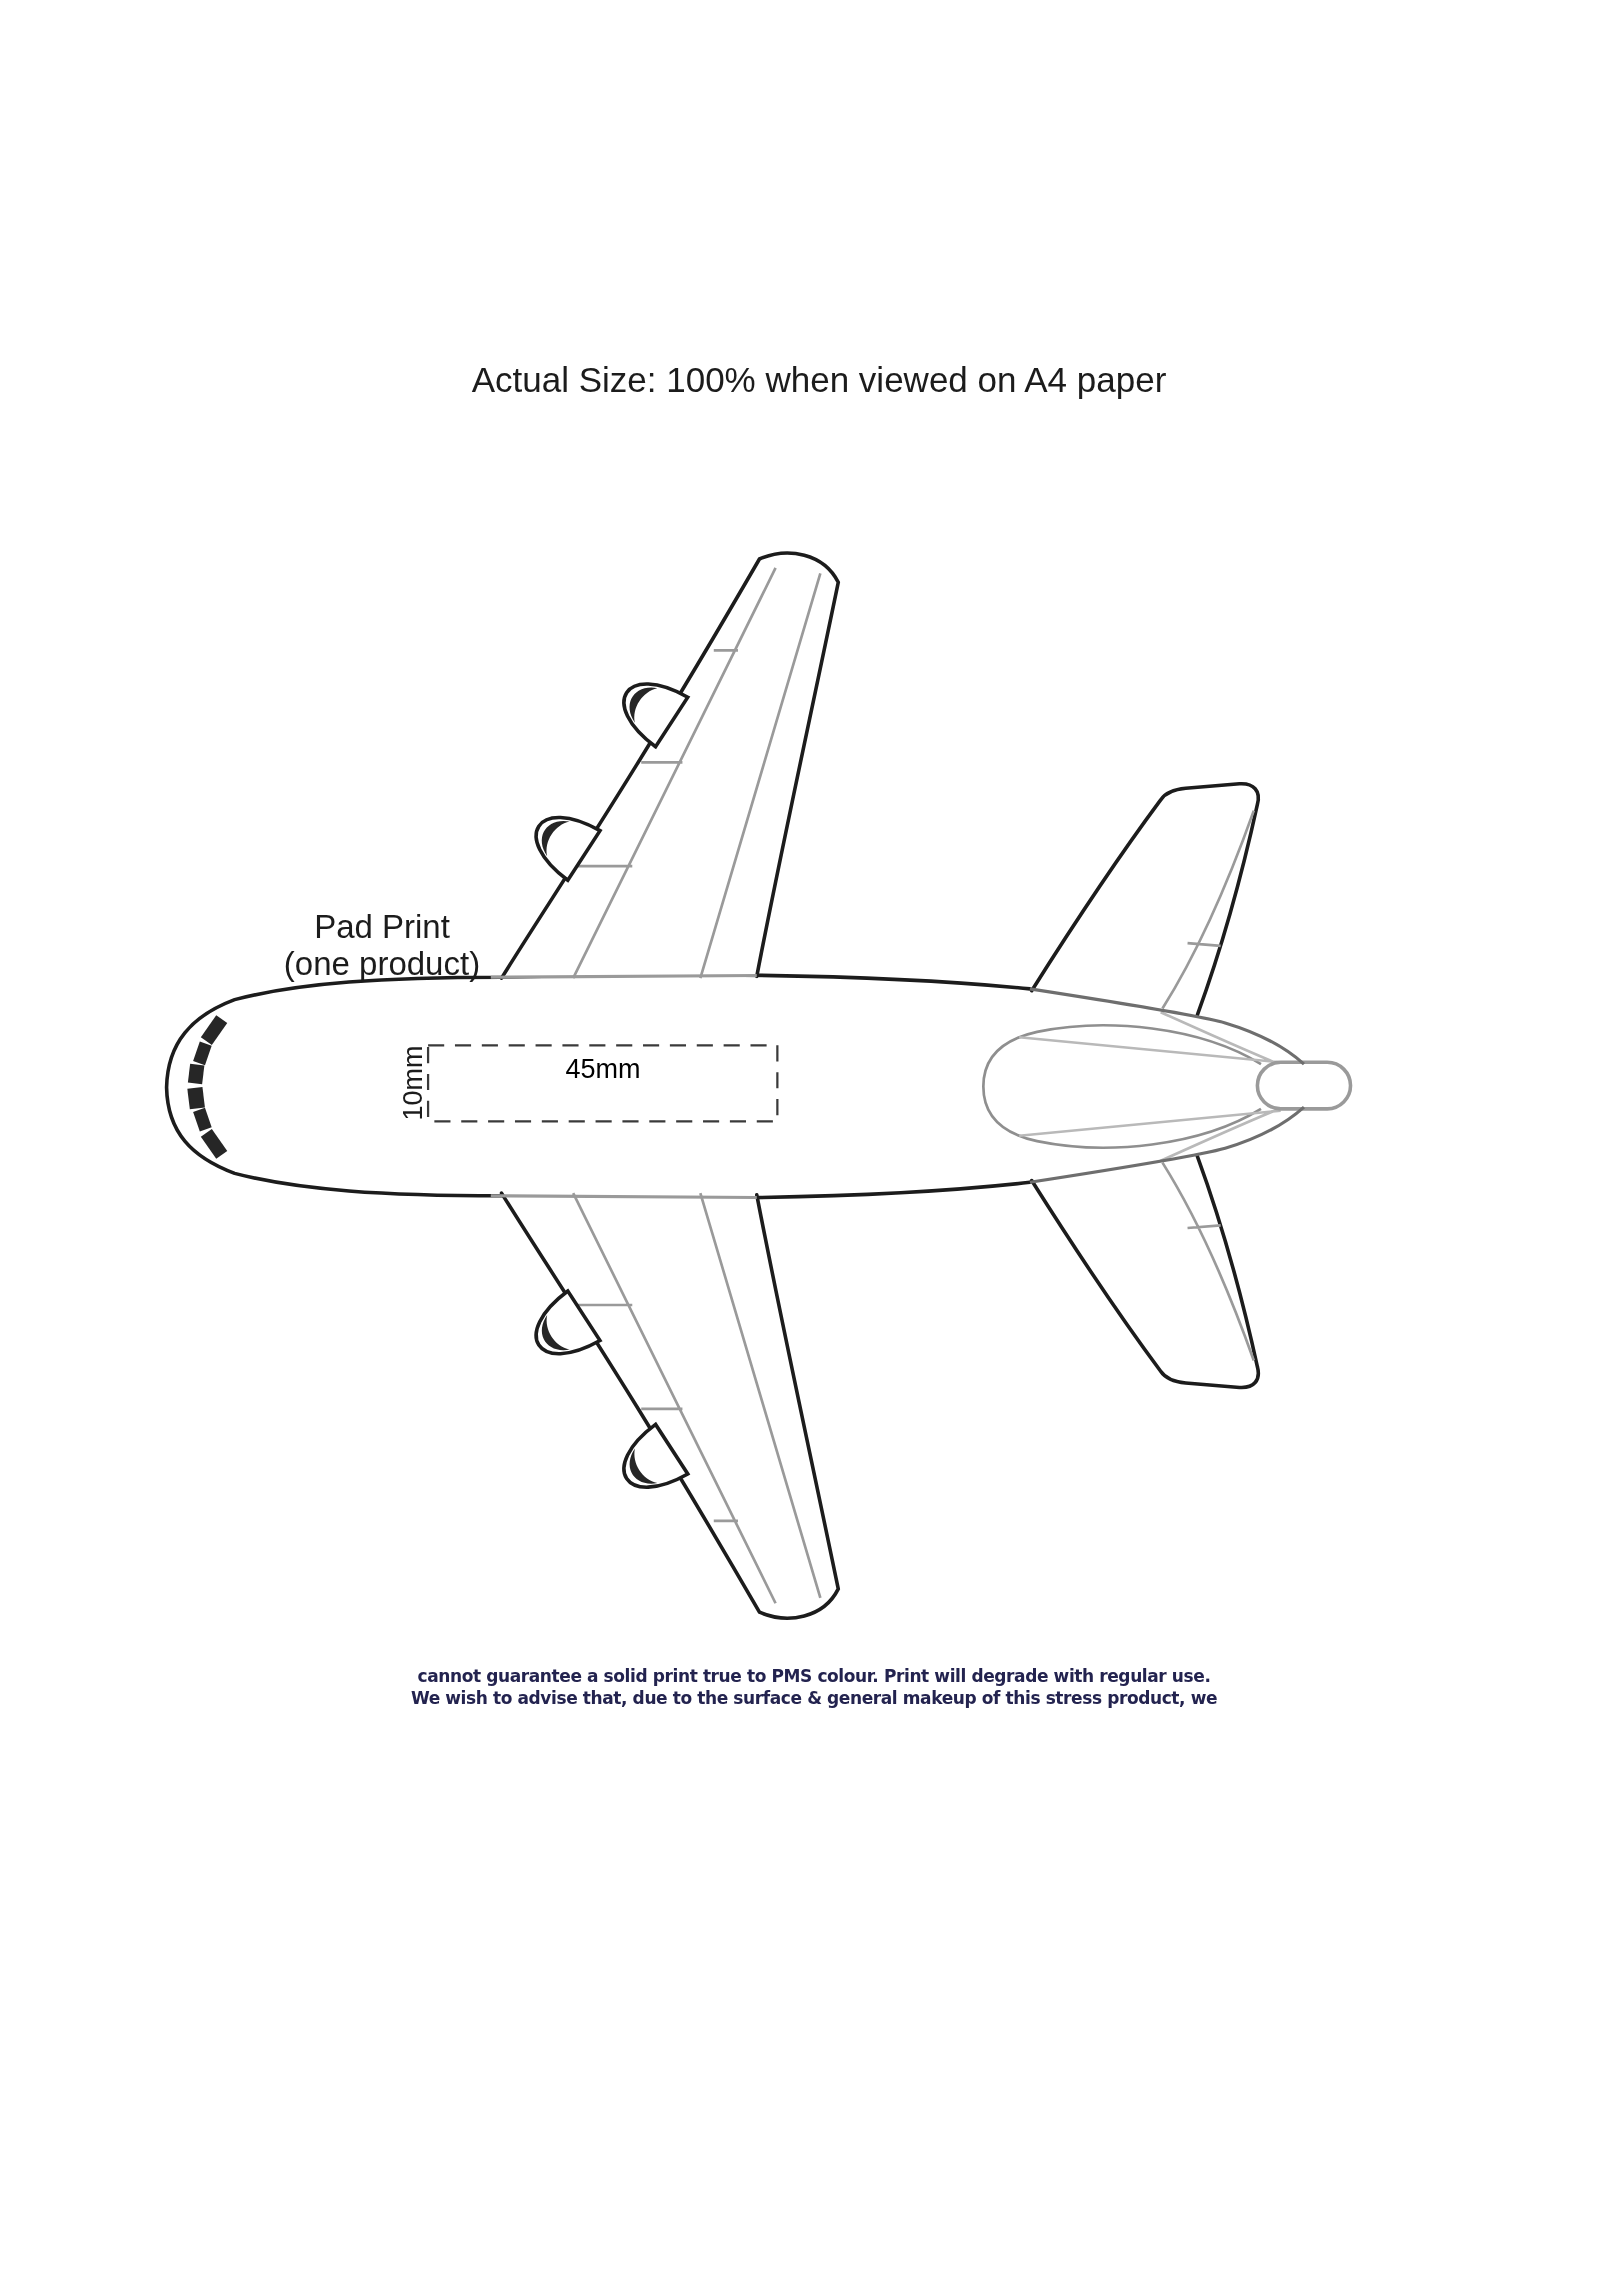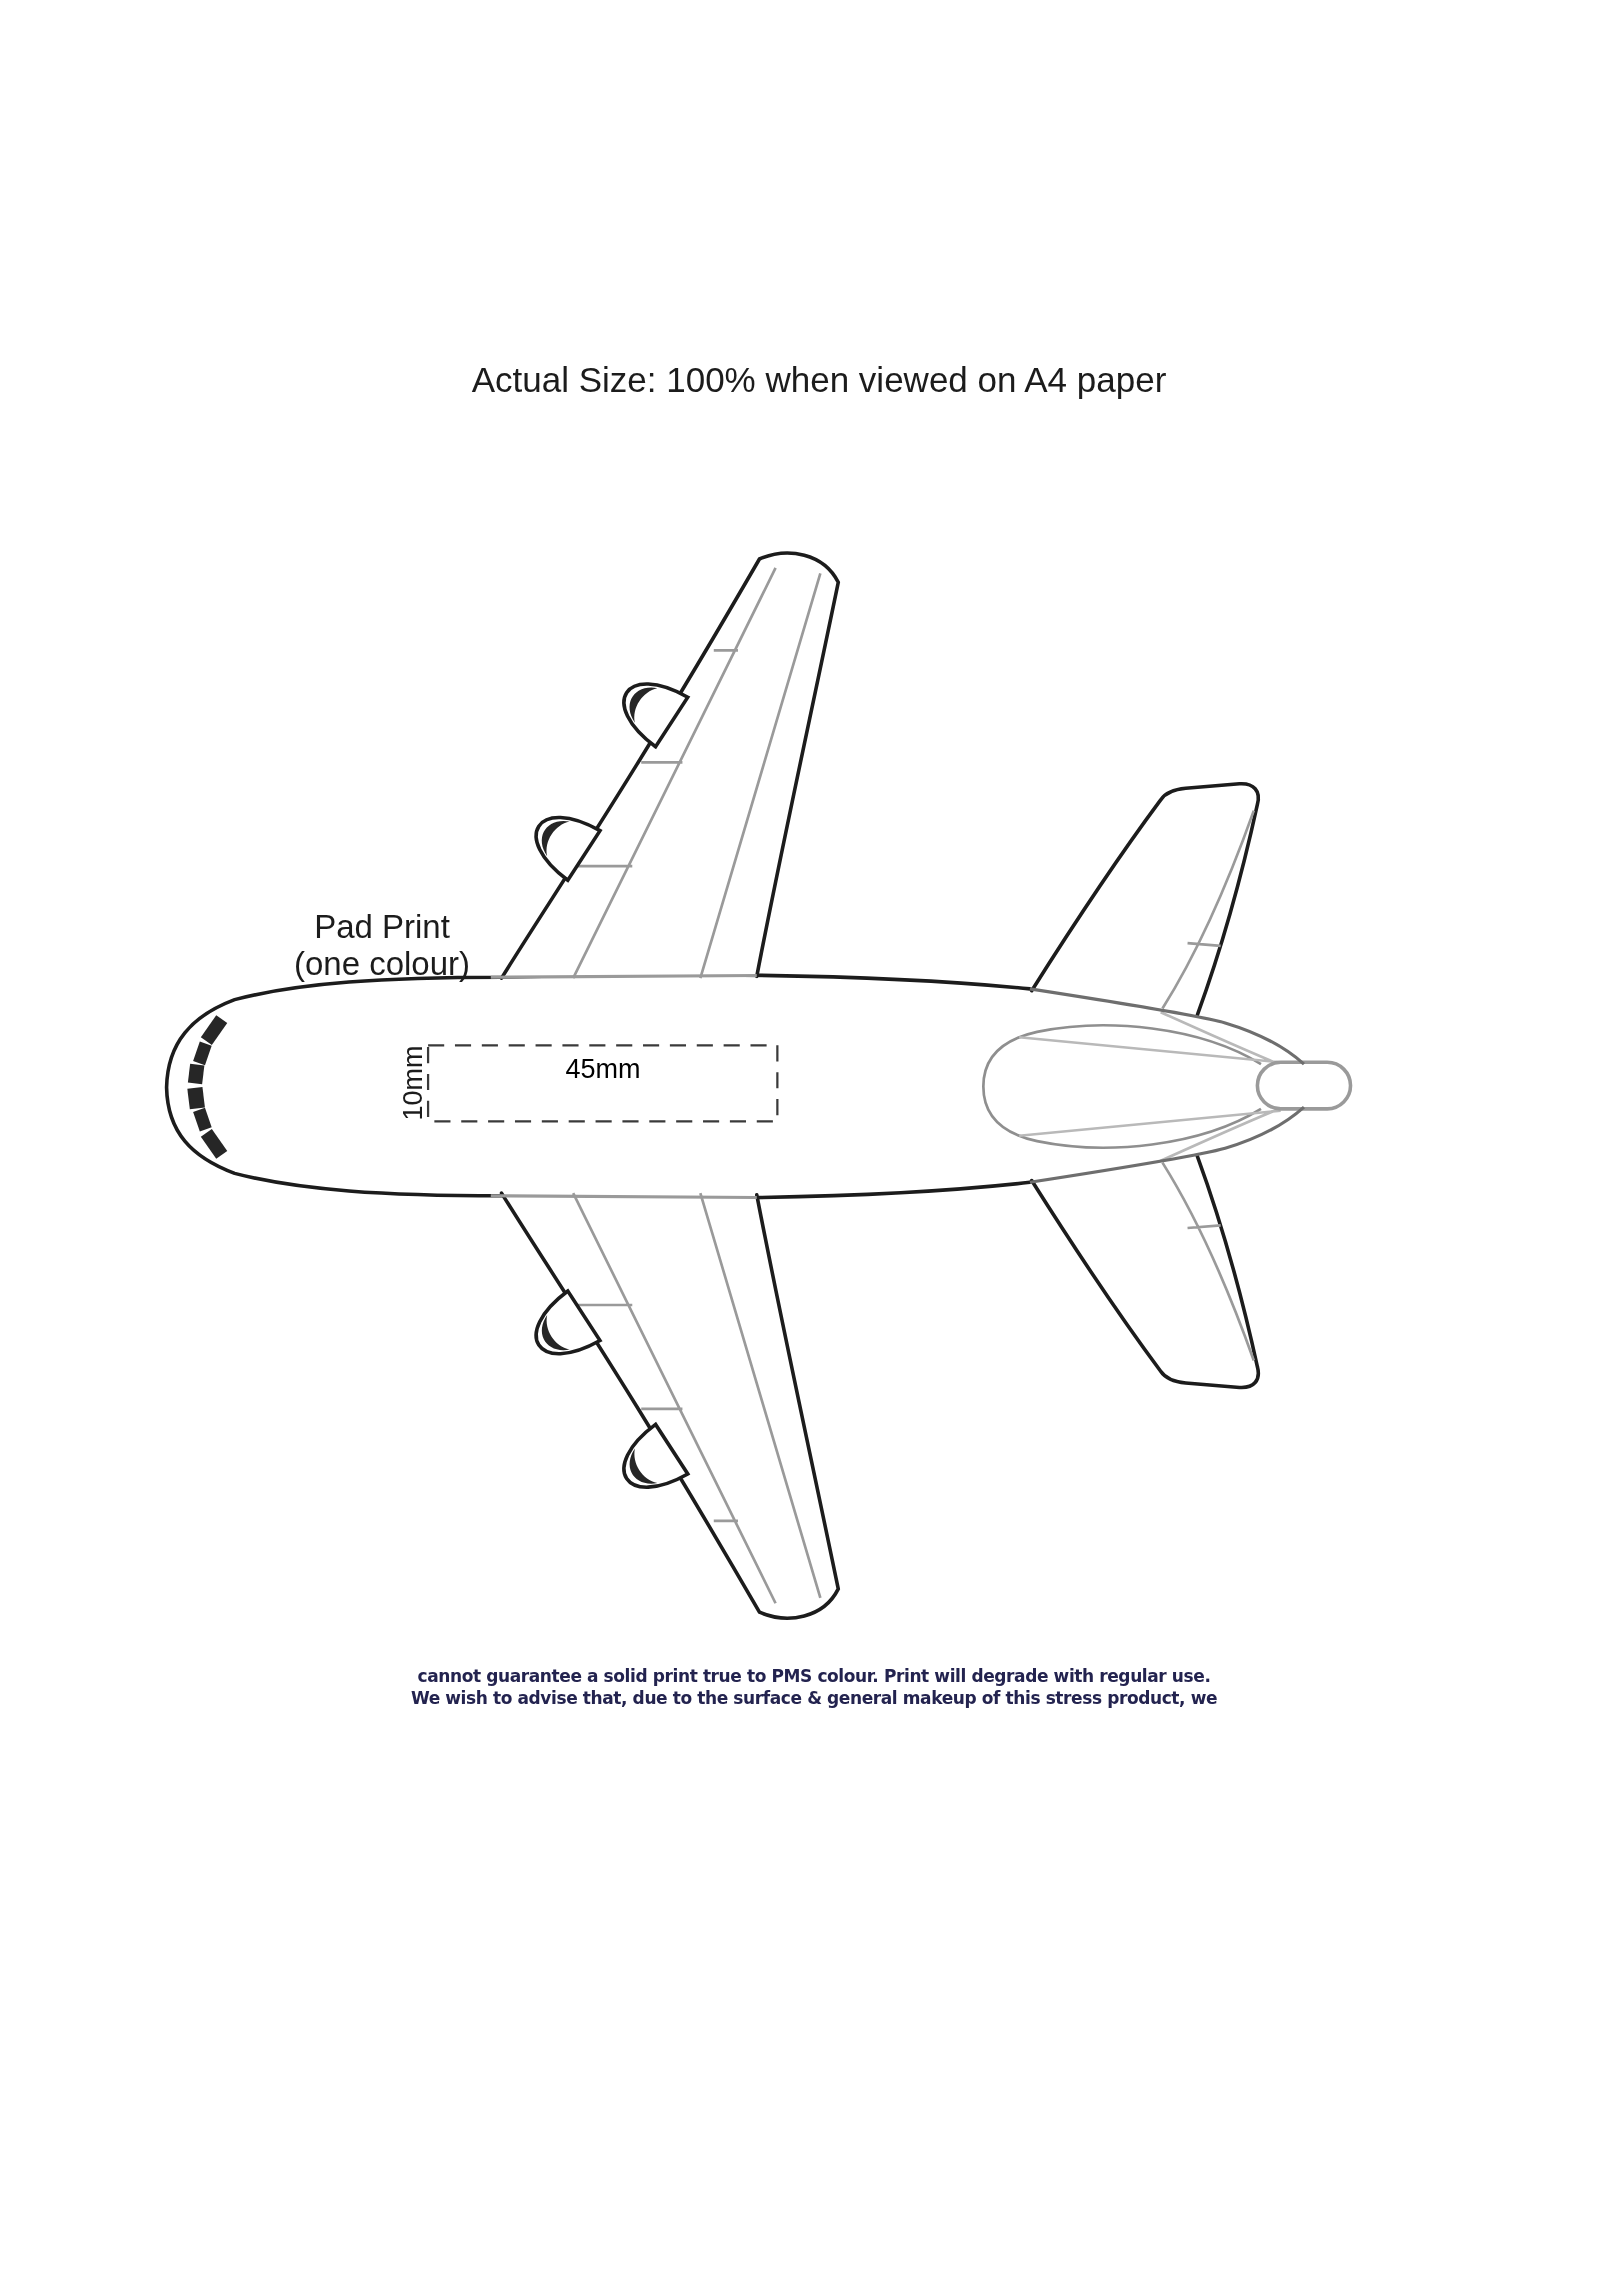--- a/index.html
+++ b/index.html
@@ -80,21 +80,21 @@
       <rect x="-7.5" y="-15" width="15" height="30" transform="translate(239,1277) rotate(145)"></rect>
     </g>
 
     <rect x="478" y="1167" width="390" height="85" fill="none" stroke="#3a3a3a" stroke-width="2.5" stroke-dasharray="18 12"></rect>
   </svg>
 
   <div class="title">Actual Size: 100% when viewed on A4 paper</div>
 
   <div class="pad-label">
     <div>Pad Print</div>
-    <div>(one colour)</div>
+    <div>(one product)</div>
   </div>
 
   <div class="dim-w">45mm</div>
 
   <div class="dim-h">10mm</div>
 
   <div class="footer">
     <div>cannot guarantee a solid print true to PMS colour. Print will degrade with regular use.</div>
     <div>We wish to advise that, due to the surface &amp; general makeup of this stress product, we</div>
   </div>

